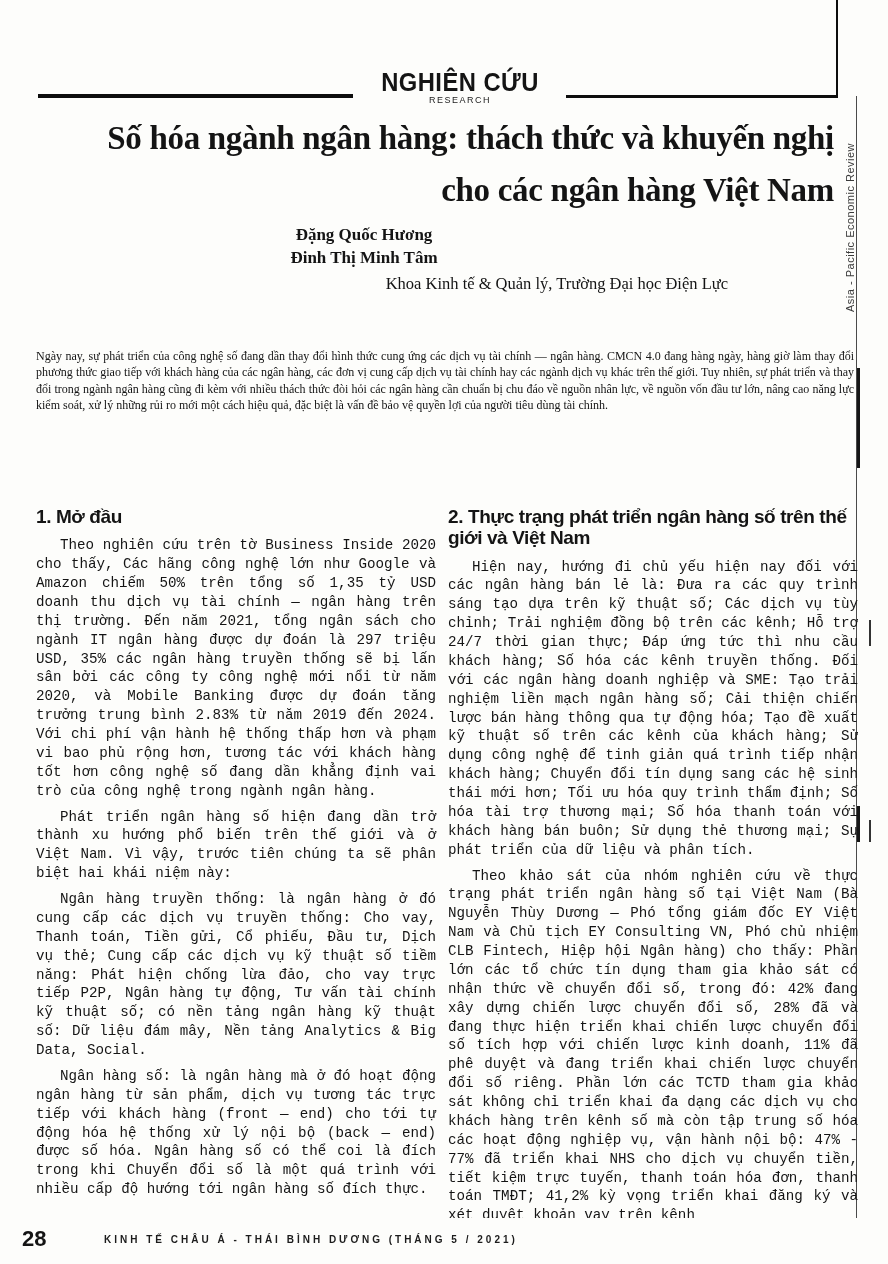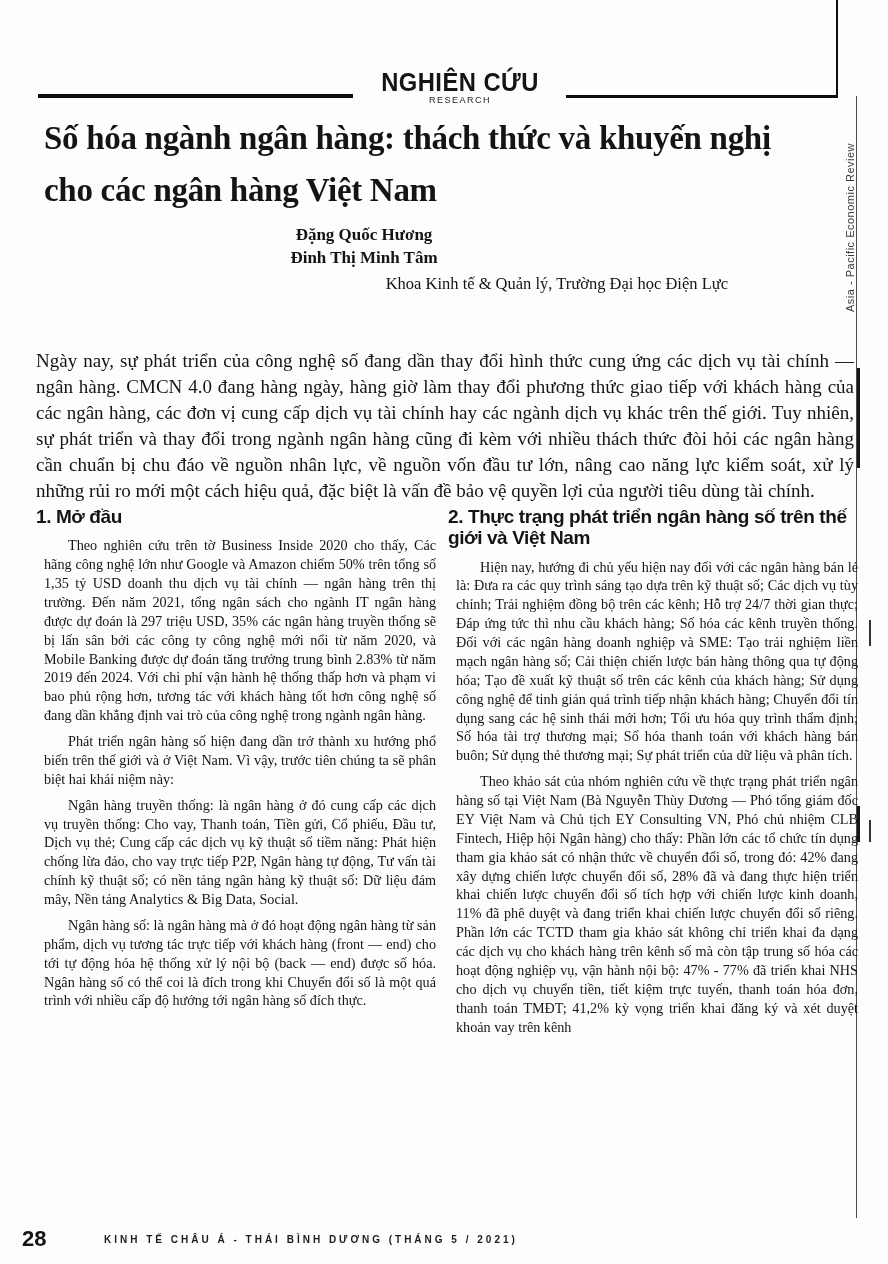--- a/index.html
+++ b/index.html
@@ -42,48 +42,48 @@
   .side-text {
     position:absolute; top:312px; left:844px;
     transform:rotate(-90deg); transform-origin:0 0;
     font-family:"Liberation Sans", sans-serif;
     font-size:11px; color:#3a3a3a; white-space:nowrap; letter-spacing:0.5px;
   }
 
   
   .title {
     position:absolute; top:112px; left:44px; width:790px;
-    text-align:left; font-weight:bold;
+    text-align:right; font-weight:bold;
     font-size:33px; line-height:1.58; letter-spacing:-0.3px;
   }
   .byline { position:absolute; top:224px; left:0; width:728px; text-align:center; }
   .author { font-weight:bold; font-size:17px; line-height:1.35; }
   .affiliation { font-size:16.5px; line-height:1.5; margin-top:2px;text-align:right; }
 
   
   .abstract {
     position:absolute; top:348px; left:36px; width:818px;
-    font-size:19px; line-height:1.37; text-align:justify;
+    font-size:12px; line-height:1.37; text-align:justify;
   }
 
   
   .columns {
     position:absolute; top:506px; left:36px; width:822px; height:712px;
     display:flex; gap:12px; overflow:hidden;
   }
   .col { text-align:justify; font-size:14.2px; line-height:1.33; }
   .col-left  { width:400px; }
   .col-right { width:410px; }
   .sec-head {
     font-family:Liberation Sans, sans-serif;
     font-weight:bold; font-size:19px; line-height:1.12;
     letter-spacing:-0.4px; text-align:left;
     margin:0 0 9px 0;
   }
-  .col p { margin:0 0 7px 8px; text-indent:24px; }
+  .col p { margin:0 0 7px 0; text-indent:24px;font-family:Liberation Mono, monospace; }
 
   
   .footer { position:absolute; top:1226px; left:0; width:888px; }
   .page-num {
     position:absolute; left:22px; top:0;
     font-family:"Liberation Sans", sans-serif;
     font-weight:bold; font-size:22px;
   }
   .journal-line {
     position:absolute; left:104px; top:8px;

